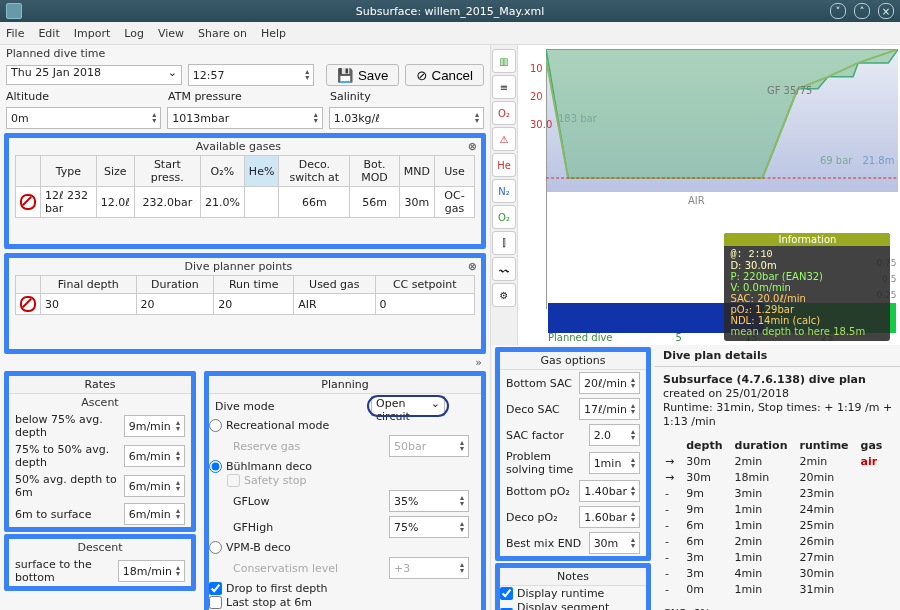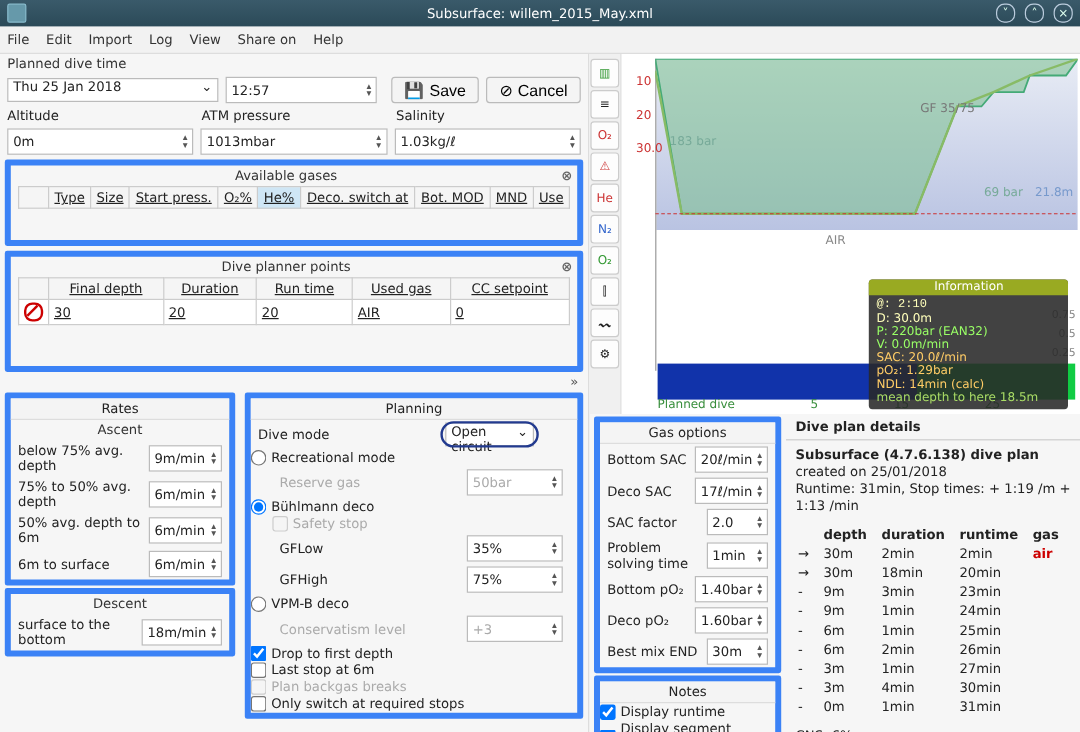--- a/index.html
+++ b/index.html
@@ -18,21 +18,21 @@
   .leftcol{width:490px;display:flex;flex-direction:column;}
   .rightcol{flex:1;display:flex;flex-direction:column;border-left:1px solid #ddd;}
   .section-label{font-size:11px;color:#333;margin:2px 6px;}
   .row{display:flex;align-items:center;gap:6px;padding:2px 6px;}
   input[type=text],select,.combo{height:20px;border:1px solid #bbb;background:#fff;padding:0 4px;font-size:11px;box-sizing:border-box;}
   .spin{display:flex;align-items:center;border:1px solid #bbb;background:#fff;height:20px;padding:0 4px;justify-content:space-between;}
   .spin .btns{display:flex;flex-direction:column;line-height:6px;font-size:8px;color:#555;margin-left:4px;}
   .btn{display:inline-flex;align-items:center;gap:4px;border:1px solid #bbb;background:#f4f4f4;height:22px;padding:0 10px;border-radius:3px;}
   .grouptitle{text-align:center;color:#333;padding:2px 0;}
   .closer{float:right;margin-right:4px;color:#666;font-weight:bold;}
-  table.grid{border-collapse:collapse;width:calc(100% - 12px);margin:0 6px;text-decoration:underline;}
+  table.grid{border-collapse:collapse;width:calc(100% - 12px);margin:0 6px;}
   table.grid th,table.grid td{border:1px solid #ccc;padding:2px 4px;font-size:11px;text-align:center;background:#fff;}
   table.grid th{background:#f5f5f5;font-weight:normal;}
   th.hilite{background:#cfe6f5 !important;}
   .nosym{display:inline-block;width:12px;height:12px;border:2px solid #c00;border-radius:7px;position:relative;vertical-align:middle;}
   .nosym:after{content:"";position:absolute;left:-1px;top:4px;width:12px;height:2px;background:#c00;transform:rotate(-45deg);}
   .box{border:5px solid #3b82f6;margin:2px 4px;border-radius:2px;}
   .box .hdr{text-align:center;background:#f4f4f4;border-bottom:1px solid #ddd;padding:2px 0;}
   label.cb{display:flex;align-items:center;gap:4px;margin:1px 0;}
   input[type=checkbox],input[type=radio]{margin:0;}
   .faded{color:#aaa;}
@@ -144,20 +144,32 @@
           <th>Type</th>
               <th>Size</th>
               <th>Start press.</th>
           <th>O₂%</th>
               <th class="hilite">He%</th>
               <th>Deco. switch at</th>
           <th>Bot. MOD</th>
               <th>MND</th>
               <th>Use</th>
         </tr>
+        <tr>
+          <td><span class="nosym"></span></td>
+          <td style="text-align:left;">12ℓ 232 bar</td>
+              <td>12.0ℓ</td>
+              <td>232.0bar</td>
+          <td>21.0%</td>
+              <td class="hilite"></td>
+              <td>66m</td>
+          <td>56m</td>
+              <td>30m</td>
+              <td>OC-gas</td>
+        </tr>
       </tbody>
         </table>
       <div style="height:26px;"></div>
     </div>
 
     <div class="box">
       <div class="grouptitle"><span>Dive planner points</span><span class="closer">⊗</span></div>
       <table class="grid">
         <tbody>
             <tr>

